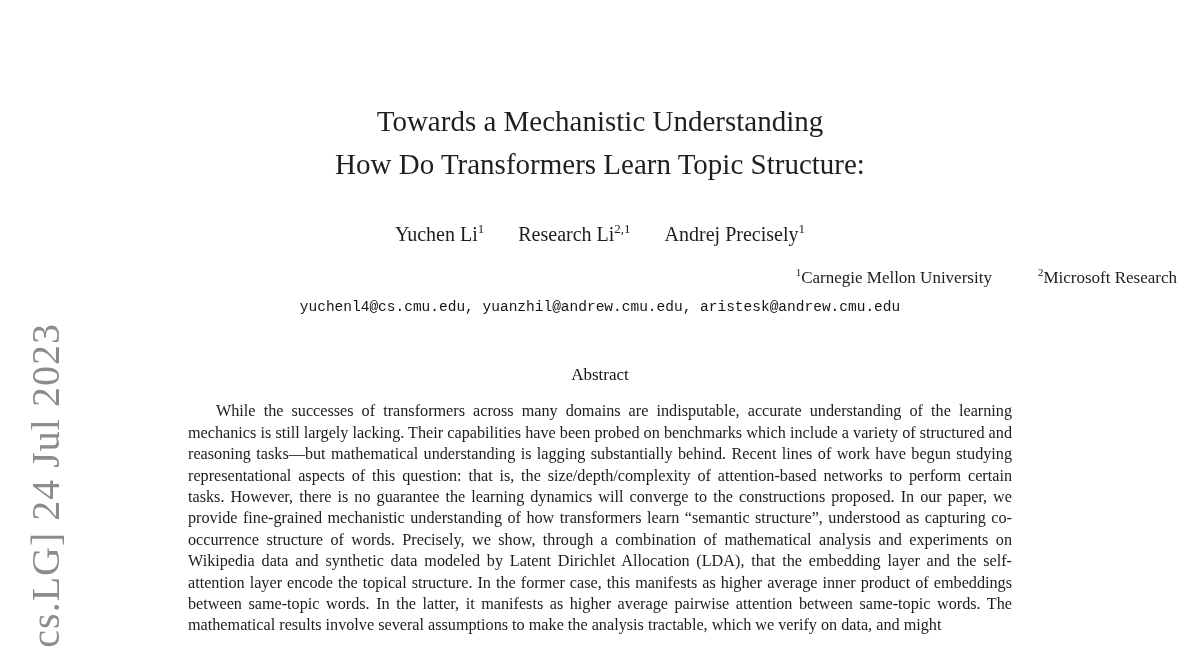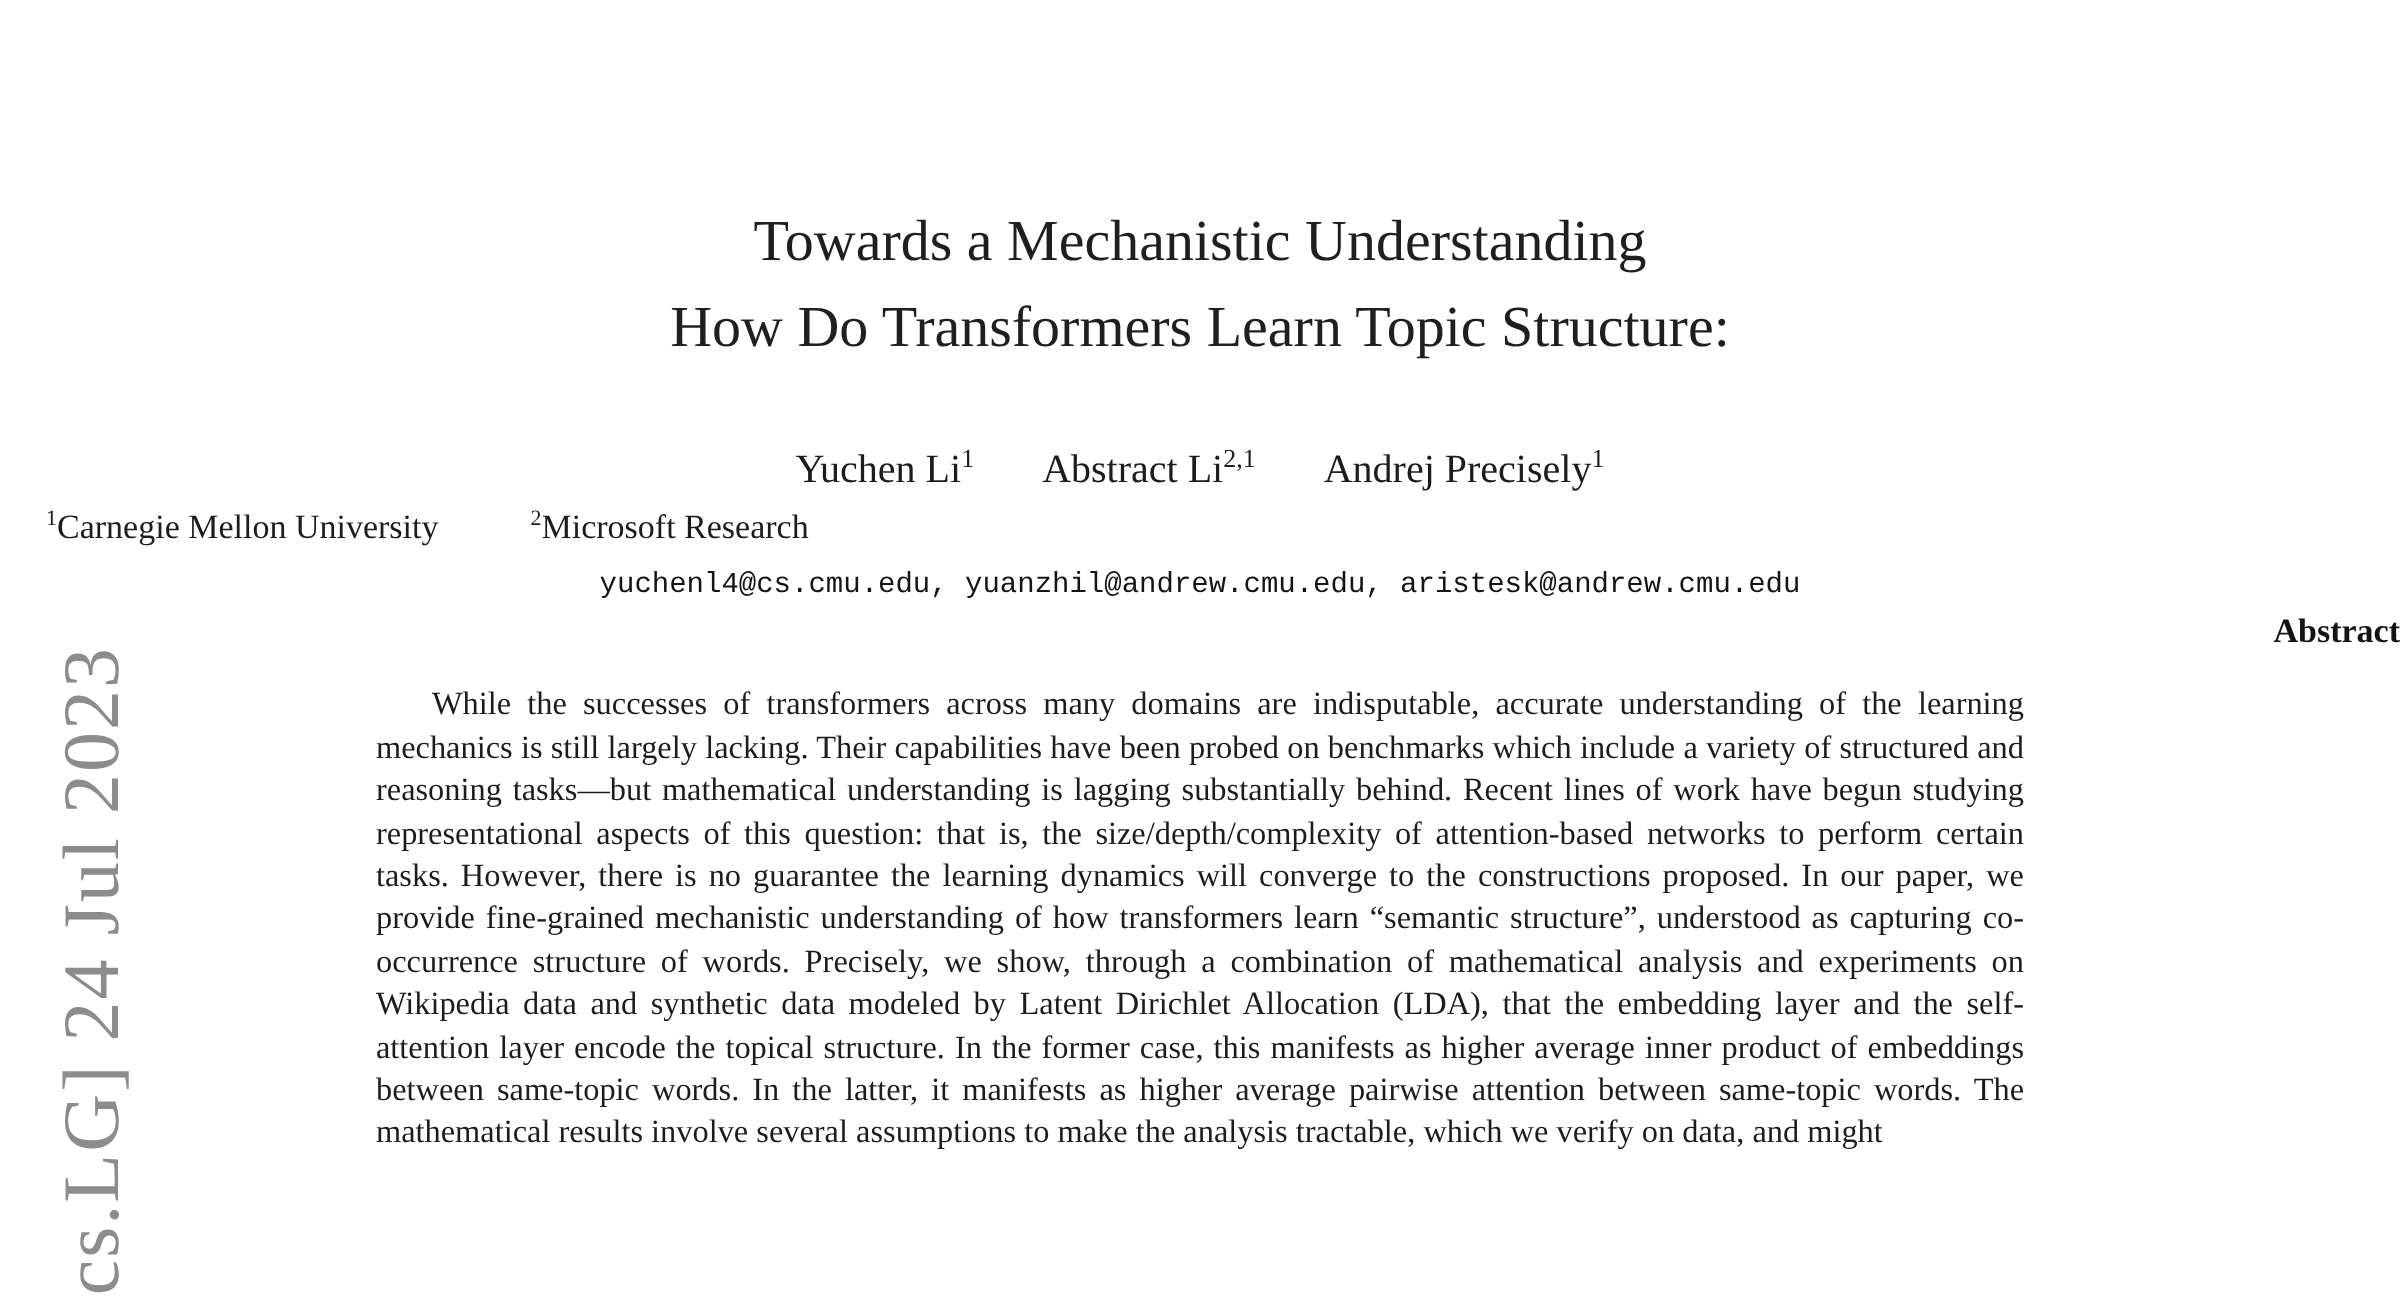--- a/index.html
+++ b/index.html
@@ -33,38 +33,39 @@
   }
   .authors {
     margin-top: 30px;
     text-align: center;
     font-size: 20px;
     line-height: 26px;
   }
   .authors .author { margin: 0 17px; text-align: right; }
   .authors sup { font-size: 13px; }
   .affiliations {
-    margin-top: 0;
-    text-align: left;
+    margin-top: 14px;
+    text-align: right;
     font-size: 17px;
     line-height: 24px;
   }
   .affiliations .affil { margin: 0 23px; }
   .affiliations sup { font-size: 11px; }
   .emails {
     margin-top: 6px;
     text-align: center;
     font-family: Liberation Mono, monospace;
     font-size: 14.5px;
     line-height: 22px;
     color: #141414;
   }
   .abstract-heading {
-    text-align: right;
-    font-weight: bold;
+    margin-top: 45px;
+    text-align: center;
+    font-weight: normal;
     font-size: 17px;
     line-height: 24px;
     color: #141414;
   }
   .abstract-body {
     margin: 14px 104px 0 188px;
     width: 824px;
     font-size: 16.2px;
     line-height: 21.4px;
     text-align: justify;
@@ -81,21 +82,21 @@
   <div class="arxiv-banner">
     <span>[cs.LG] 24 Jul 2023</span>
   </div>
 
   <div class="title">
     <div>Towards a Mechanistic Understanding</div>
     <div>How Do Transformers Learn Topic Structure:</div>
   </div>
 
   <div class="authors">
-    <span class="author"><span>Yuchen Li</span><sup>1</sup></span><span class="author"><span>Abstract Li</span><sup>2,1</sup></span><span class="author"><span>Andrej Precisely</span><sup>1</sup></span>
+    <span class="author"><span>Yuchen Li</span><sup>1</sup></span><span class="author"><span>Research Li</span><sup>2,1</sup></span><span class="author"><span>Andrej Precisely</span><sup>1</sup></span>
   </div>
 
   <div class="affiliations">
     <span class="affil"><sup>1</sup><span>Carnegie Mellon University</span></span><span class="affil"><sup>2</sup><span>Microsoft Research</span></span>
   </div>
 
   <div class="emails">
     <span>yuchenl4@cs.cmu.edu, yuanzhil@andrew.cmu.edu, aristesk@andrew.cmu.edu</span>
   </div>
 

